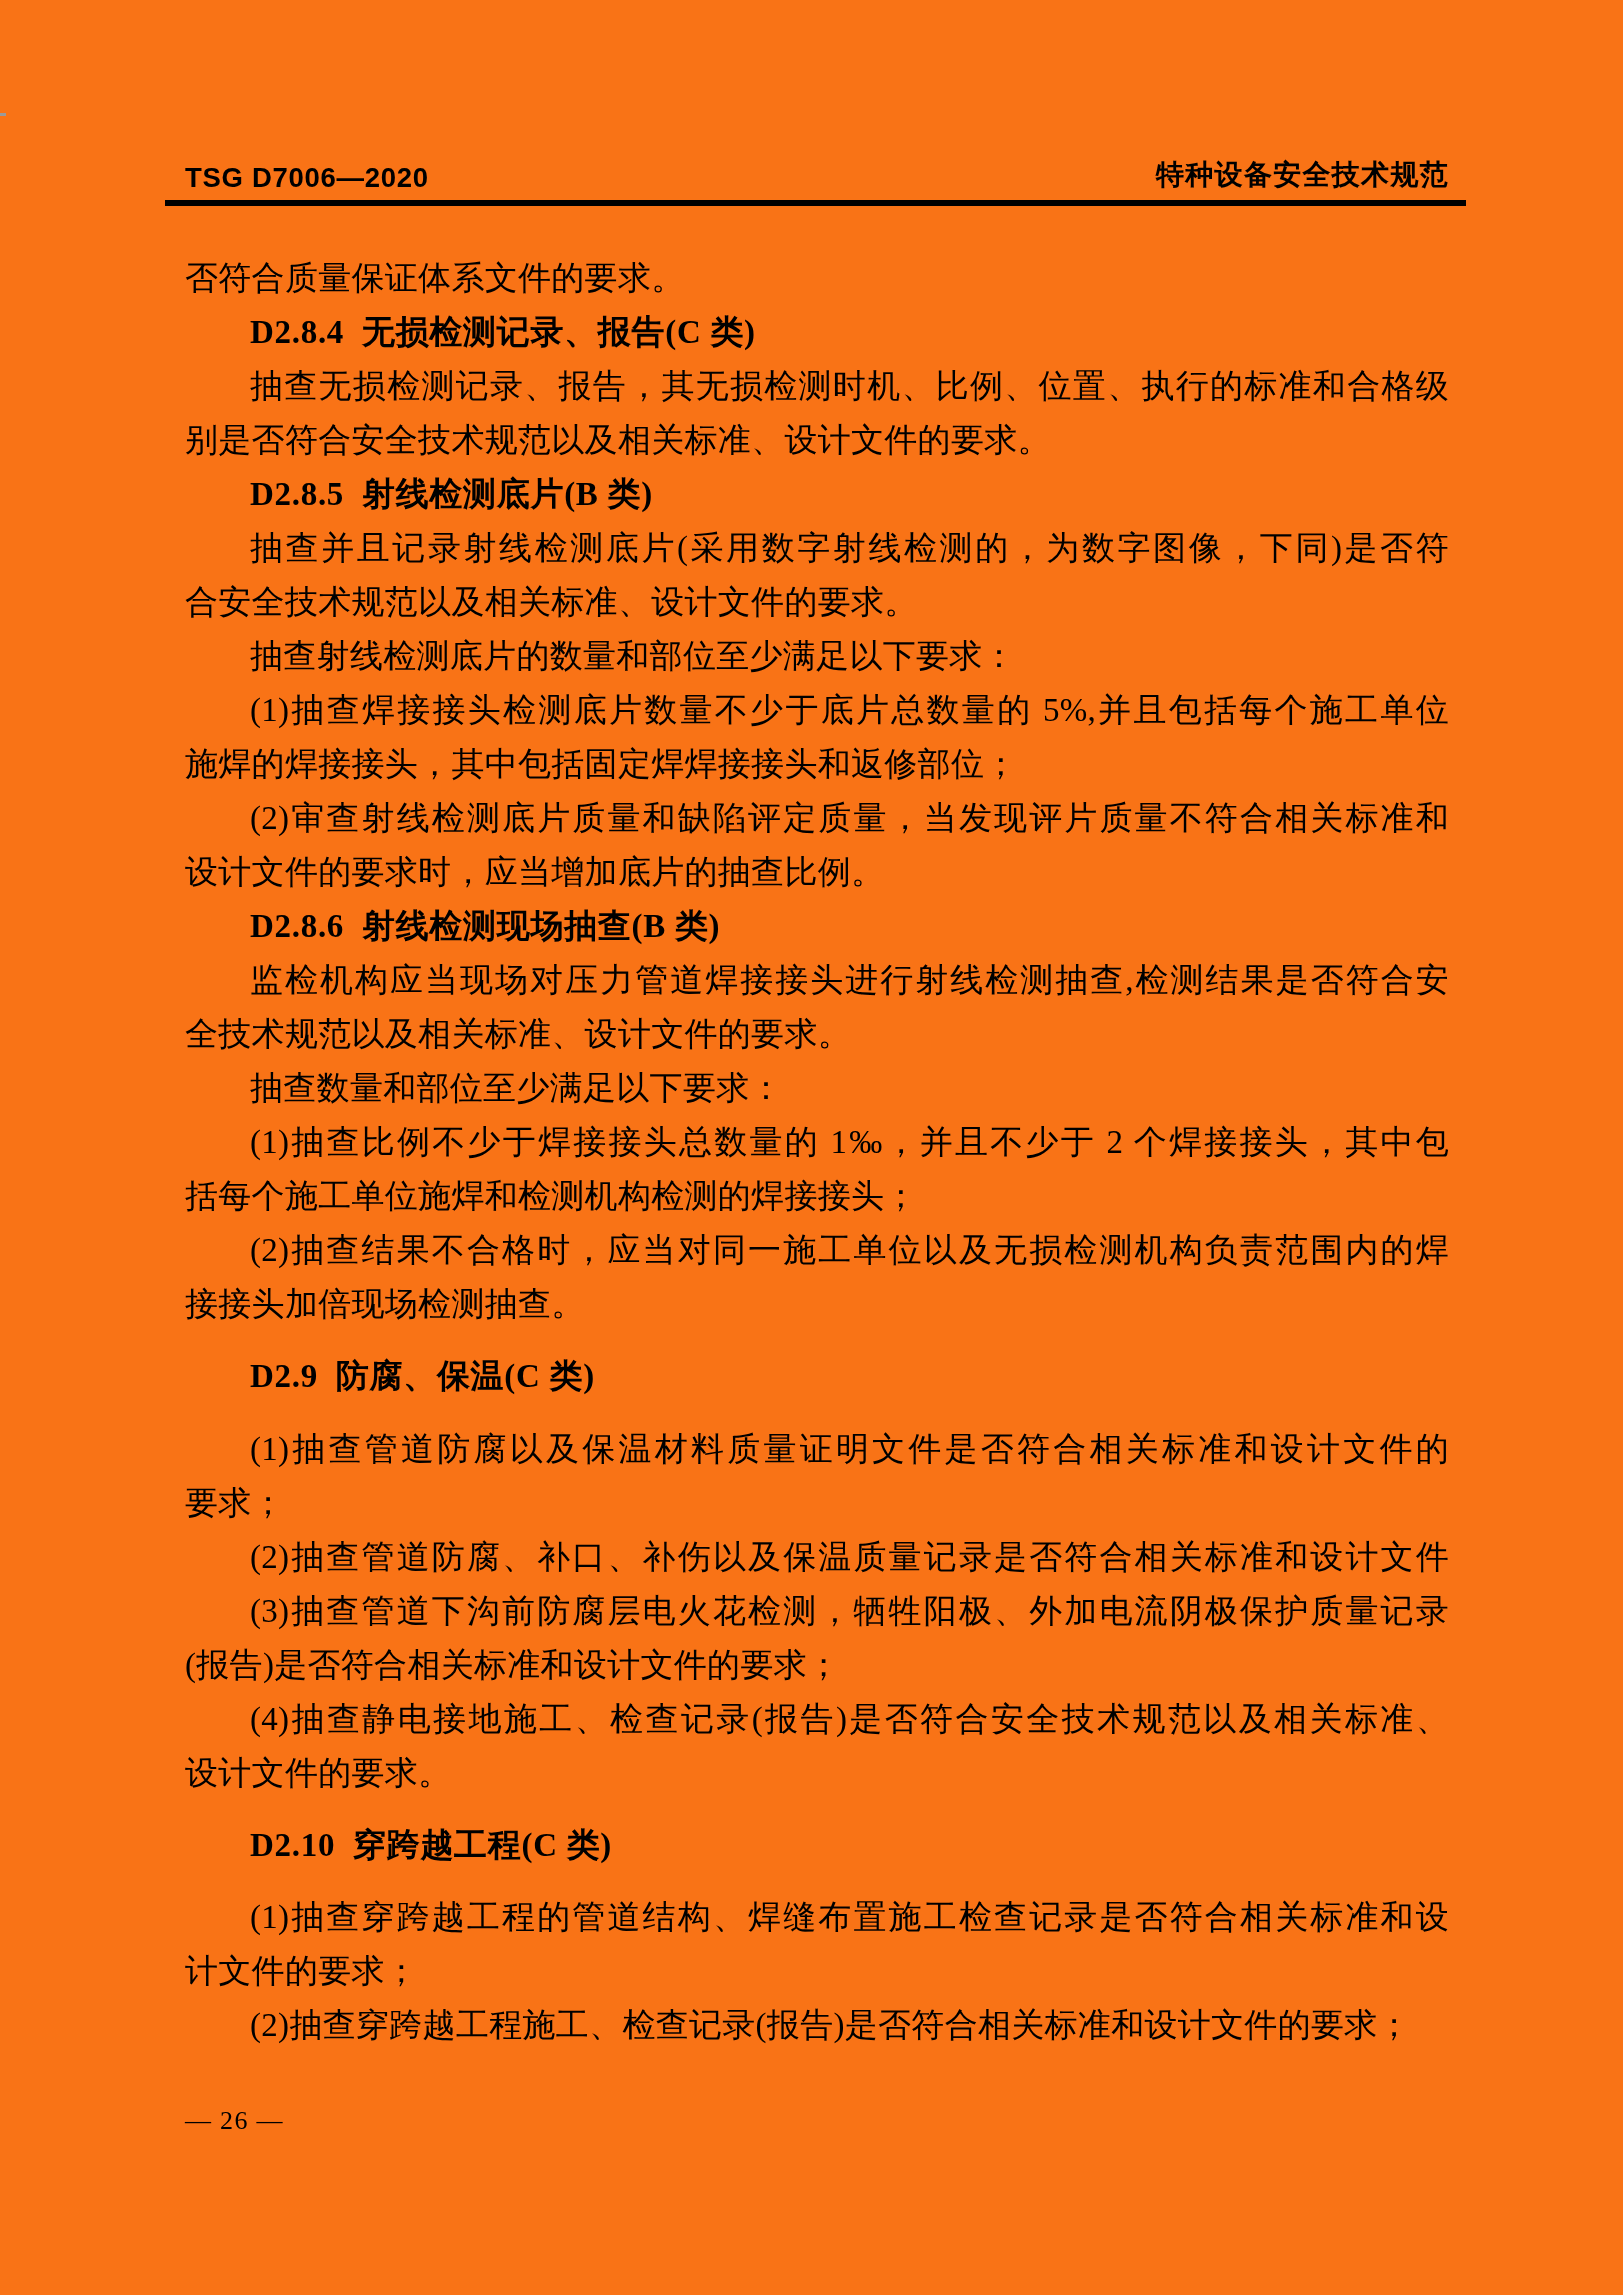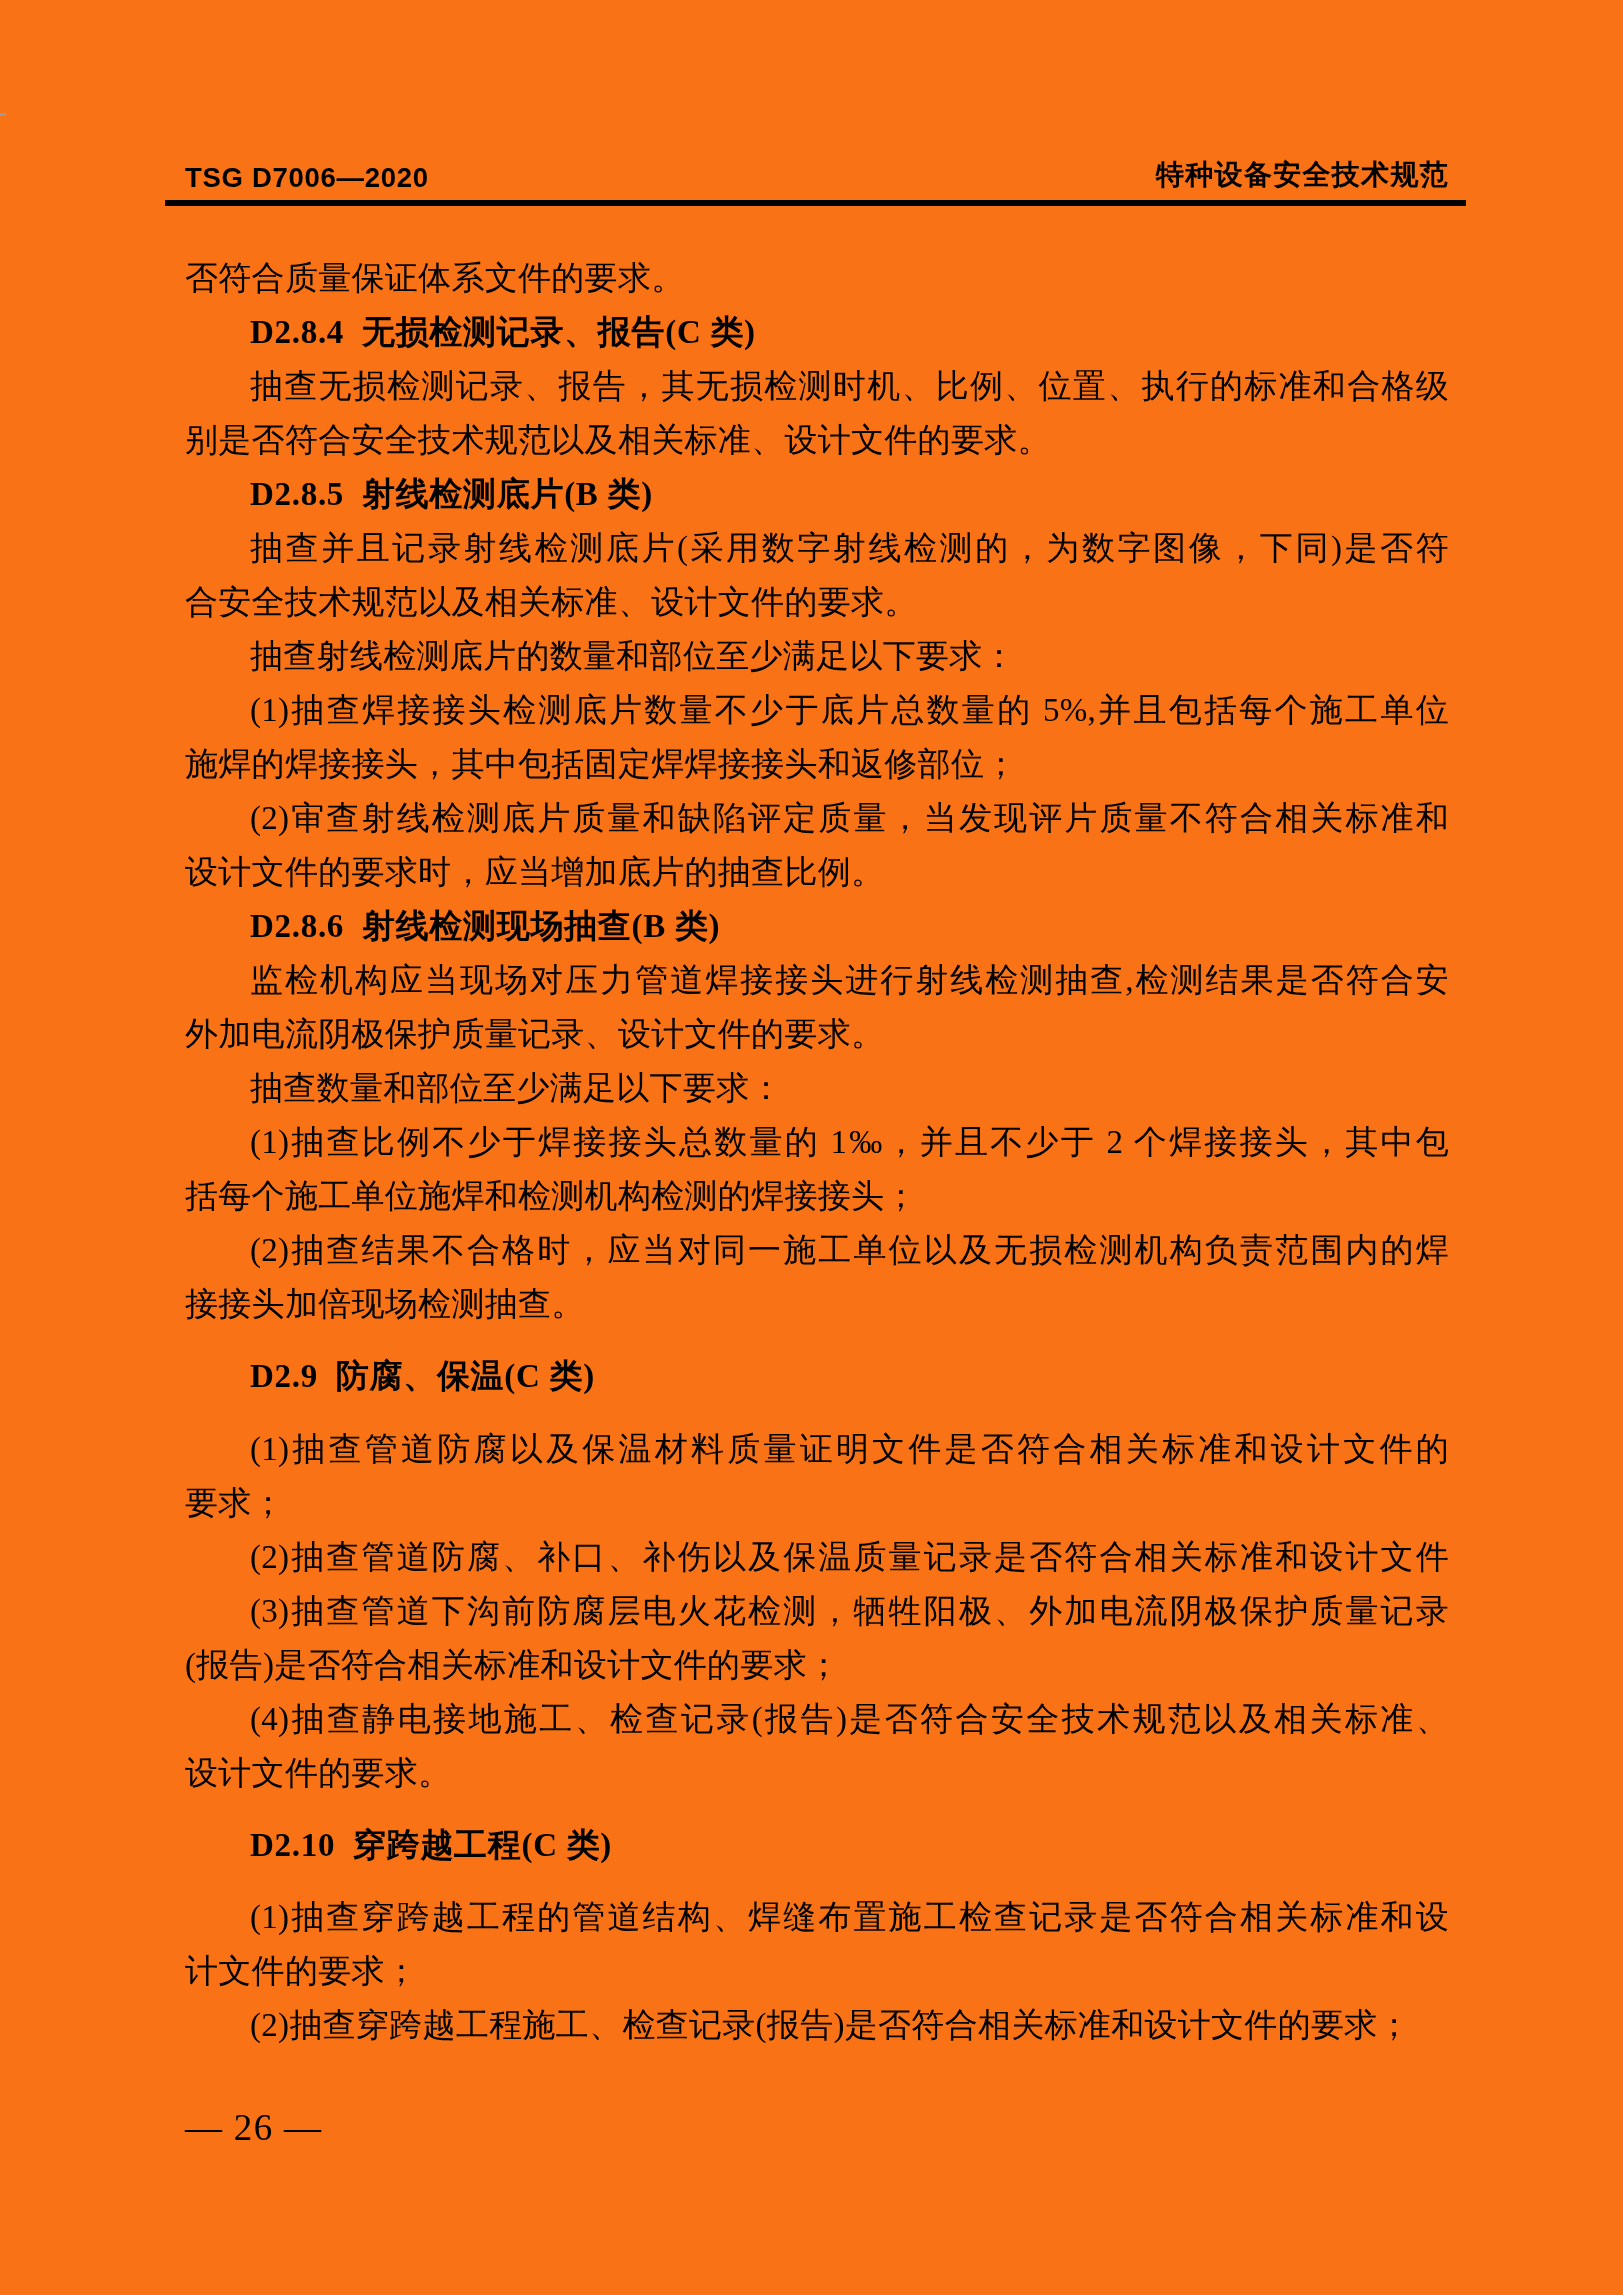--- a/index.html
+++ b/index.html
@@ -66,21 +66,21 @@
     font-weight: 700;
     text-align: left;
     text-align-last: left;
     letter-spacing: 0.7px;
   }
   .line.heading-major { margin-top: 18.3px; margin-bottom: 18.3px; }
   .page-number {
     position: absolute;
     left: 185px;
     top: 2106px;
-    font-size: 37px;
+    font-size: 26px;
     letter-spacing: 1.3px;
     white-space: pre;
   }
   .edge-artifact {
     position: absolute;
     left: 0;
     top: 113px;
     width: 5.9px;
     height: 3.3px;
     background: #9a9a9a;
@@ -108,21 +108,21 @@
       <div class="line heading indent">D2.8.5  射线检测底片(B 类)</div>
       <div class="line body indent fill">抽查并且记录射线检测底片(采用数字射线检测的，为数字图像，下同)是否符</div>
       <div class="line body">合安全技术规范以及相关标准、设计文件的要求。</div>
       <div class="line body indent">抽查射线检测底片的数量和部位至少满足以下要求：</div>
       <div class="line body indent fill">(1)抽查焊接接头检测底片数量不少于底片总数量的 5%,并且包括每个施工单位</div>
       <div class="line body">施焊的焊接接头，其中包括固定焊焊接接头和返修部位；</div>
       <div class="line body indent fill">(2)审查射线检测底片质量和缺陷评定质量，当发现评片质量不符合相关标准和</div>
       <div class="line body">设计文件的要求时，应当增加底片的抽查比例。</div>
       <div class="line heading indent">D2.8.6  射线检测现场抽查(B 类)</div>
       <div class="line body indent fill">监检机构应当现场对压力管道焊接接头进行射线检测抽查,检测结果是否符合安</div>
-      <div class="line body">外加电流阴极保护质量记录、设计文件的要求。</div>
+      <div class="line body">全技术规范以及相关标准、设计文件的要求。</div>
       <div class="line body indent">抽查数量和部位至少满足以下要求：</div>
       <div class="line body indent fill">(1)抽查比例不少于焊接接头总数量的 1‰，并且不少于 2 个焊接接头，其中包</div>
       <div class="line body">括每个施工单位施焊和检测机构检测的焊接接头；</div>
       <div class="line body indent fill">(2)抽查结果不合格时，应当对同一施工单位以及无损检测机构负责范围内的焊</div>
       <div class="line body">接接头加倍现场检测抽查。</div>
       <div class="line heading-major indent">D2.9  防腐、保温(C 类)</div>
       <div class="line body indent fill">(1)抽查管道防腐以及保温材料质量证明文件是否符合相关标准和设计文件的</div>
       <div class="line body">要求；</div>
       <div class="line body indent fill">(2)抽查管道防腐、补口、补伤以及保温质量记录是否符合相关标准和设计文件</div>
       <div class="line body indent fill">(3)抽查管道下沟前防腐层电火花检测，牺牲阳极、外加电流阴极保护质量记录</div>

